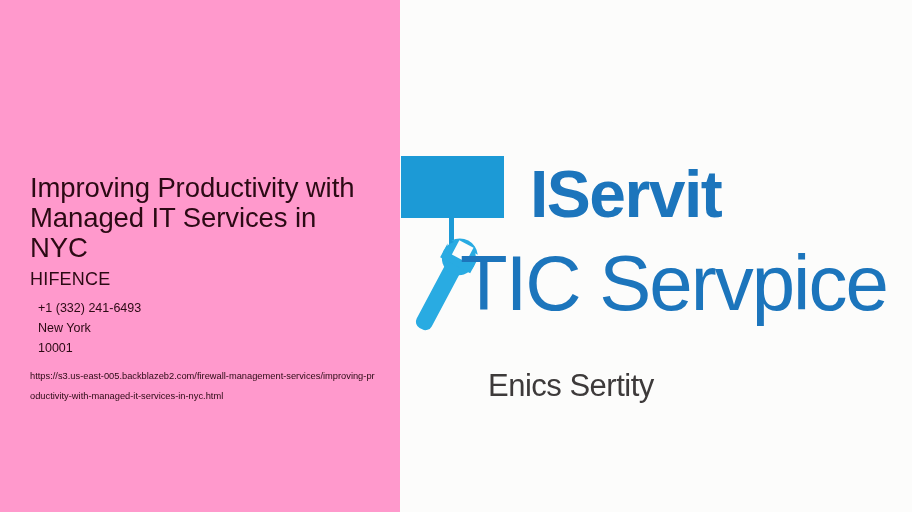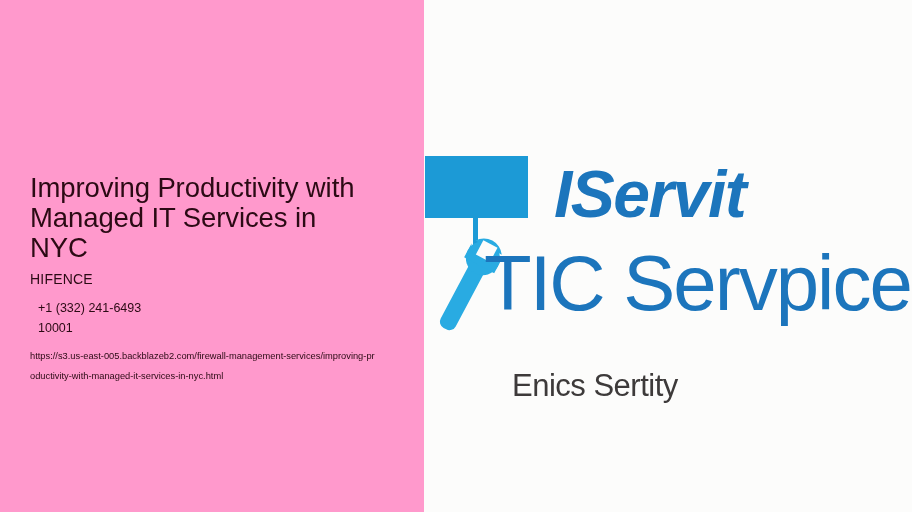--- a/index.html
+++ b/index.html
@@ -24,42 +24,41 @@
   }
 
   
   .left-panel {
     position: relative;
     width: 400px;
     height: 512px;
     flex: 0 0 400px;
     background: #ff99cc;
     overflow: hidden;
-    padding-left: 24px;
   }
 
   .left-content {
     position: absolute;
     left: 30px;
     top: 173px;
     width: 348px;
   }
 
   .article-title {
     font-size: 27.5px;
     line-height: 30px;
     font-weight: 400;
     color: #2b0a14;
     letter-spacing: -0.1px;
     margin: 0 0 6px 0;
     max-width: 330px;
   }
 
   .brand-name {
-    font-size: 14px;
+    font-size: 18px;
     line-height: 21px;
     font-weight: 400;
     color: #2b0a14;
     letter-spacing: 0.2px;
     margin: 0 0 3px 0;
   }
 
   .contact-list {
     margin: 8px;
     padding: 0;
@@ -110,21 +109,20 @@
   .logo-text-iservit {
     position: absolute;
     left: 130px;
     top: 161px;
     font-size: 66px;
     line-height: 66px;
     font-weight: 700;
     color: #1c75bc;
     letter-spacing: -1.5px;
     white-space: nowrap;
-    font-style: italic;
   }
 
   .logo-text-tic {
     position: absolute;
     left: 60px;
     top: 242px;
     font-size: 78px;
     line-height: 82px;
     font-weight: 500;
     color: #1c75bc;
@@ -151,20 +149,21 @@
 
   <div class="left-panel">
     <div class="left-content">
 
       <h1 class="article-title">Improving Productivity with Managed IT Services in NYC</h1>
 
       <div class="brand-name">HIFENCE</div>
 
       <ul class="contact-list">
         <li class="contact-line">+1 (332) 241-6493</li>
+        <li class="contact-line">New York</li>
         <li class="contact-line">10001</li>
       </ul>
 
       <div class="source-url">https://s3.us-east-005.backblazeb2.com/firewall-management-services/improving-productivity-with-managed-it-services-in-nyc.html</div>
 
     </div>
   </div>
 
   <div class="right-panel">
     <div class="logo-art">

